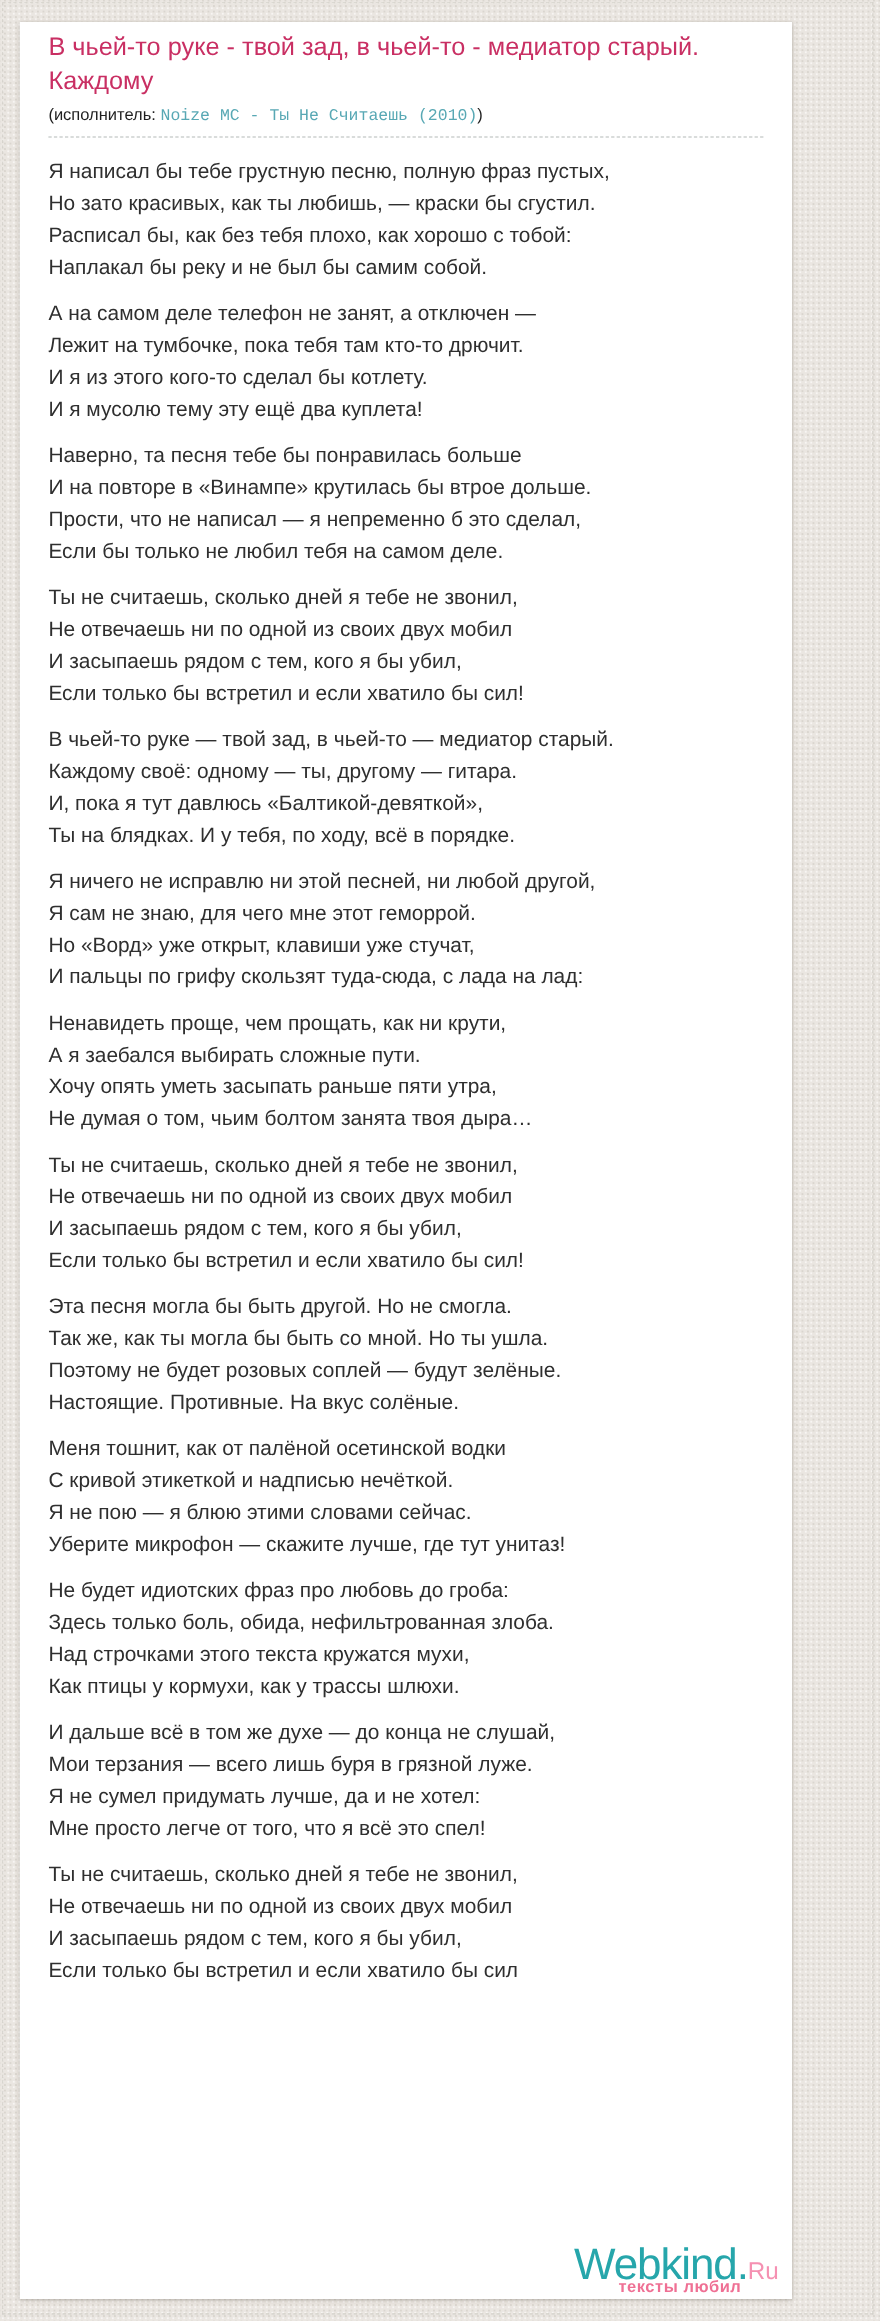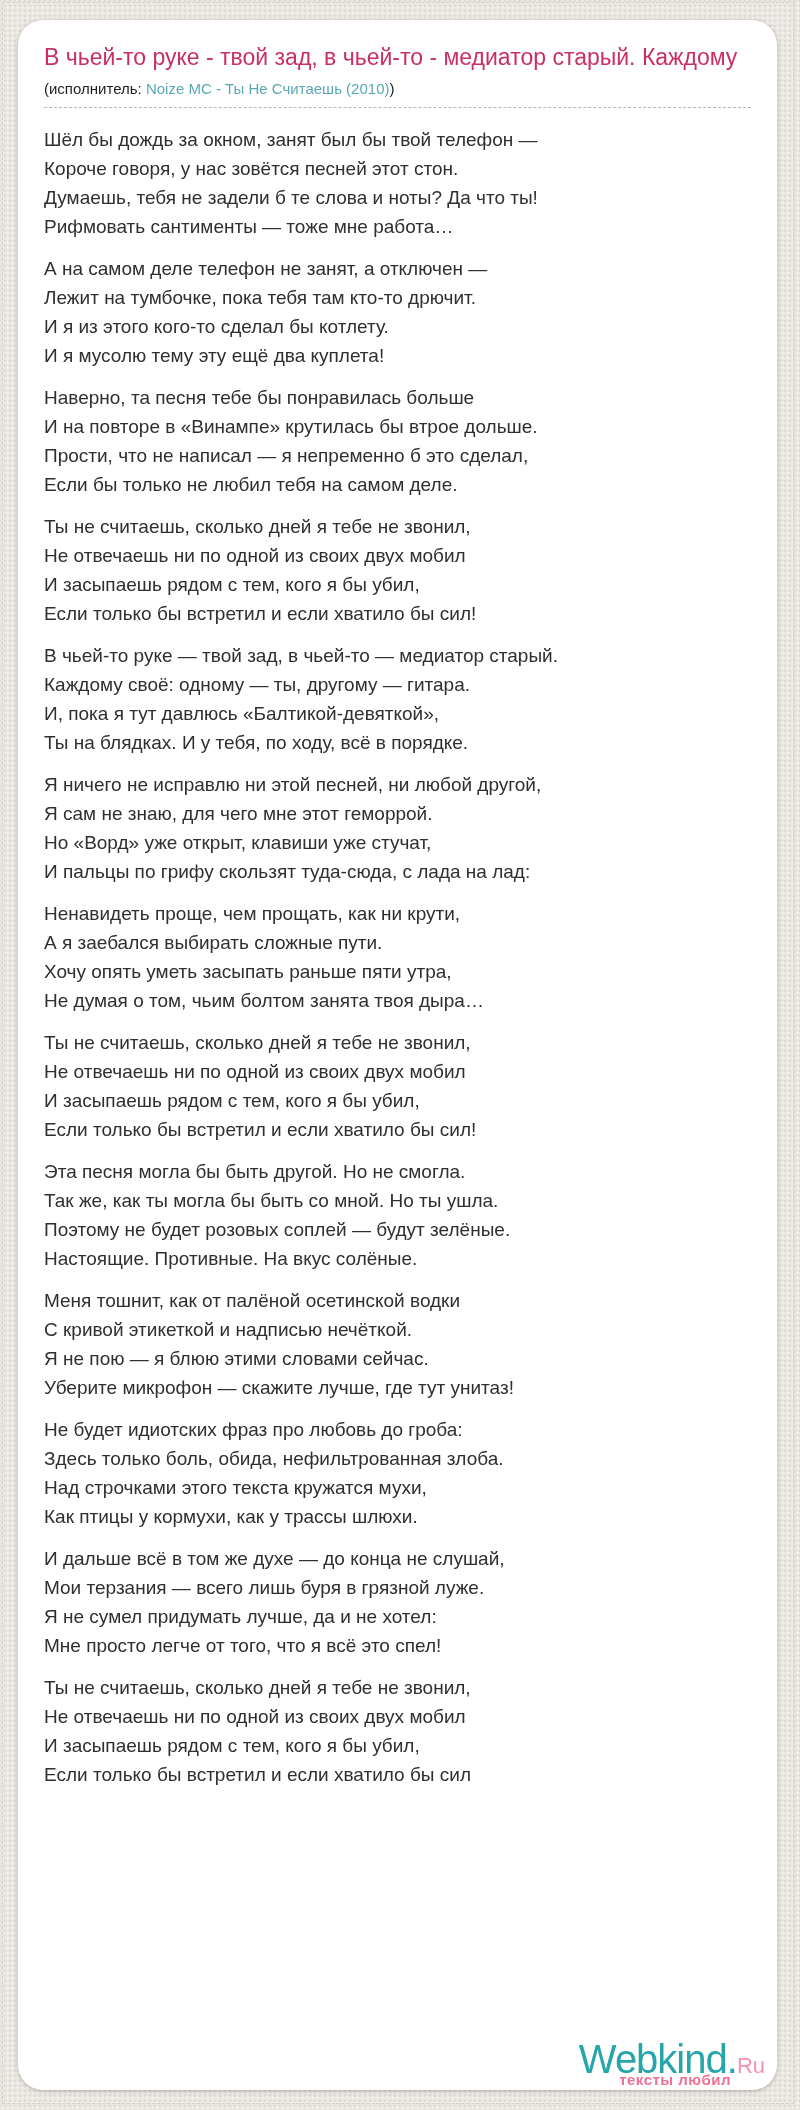--- a/index.html
+++ b/index.html
@@ -23,44 +23,44 @@
     position: absolute;
     left: 2px; top: 2px;
     width: 792px; height: 2102px;
     border: 1px dashed #d2cfc8;
     box-sizing: border-box;
     pointer-events: none;
   }
   .card {
     position: absolute;
     left: 18px; top: 20px;
-    width: 759px; height: 2070px;
+    width: 702px; height: 2070px;
     box-sizing: border-box;
     background: var(--card-background, #ffffff);
     box-shadow: 0 1px 4px rgba(110,104,94,0.45);
-    padding: 22px 26px 0 26px;
-    border-radius: 25px;
+    padding: 7px 26px 0 26px;
   }
   .title {
     margin: 0 0 7px 0;
     font-size: 23px;
     line-height: 31px;
     font-weight: 400;
     color: var(--title, #c92f63);
   }
   .artist-line {
     font-size: 15px;
     line-height: 18px;
     color: #1f1f1f;
     padding-bottom: 9px;
   }
   .artist-line a {
     color: var(--artist-link, #58a8b4);
     text-decoration: none;
     cursor: pointer;
+    font-family: Liberation Mono, monospace;
   }
   .divider {
     border-bottom: 1px dashed #b4b9b7;
     height: 0;
   }
   .lyrics {
     padding-top: 17px;
     font-size: 19px;
     line-height: 29px;
     color: var(--lyrics-text, #2f2f2f);
@@ -107,21 +107,21 @@
 <div class="card">
   <h1 class="title">В чьей-то руке - твой зад, в чьей-то - медиатор старый. Каждому</h1>
 
   <div class="artist-line"><span>(исполнитель:</span>
     <a href="#">Noize MC - Ты Не Считаешь (2010)</a><span>)</span>
   </div>
 
   <div class="divider"></div>
 
   <div class="lyrics">
-      <p>Шёл бы дождь за окном, занят был бы твой телефон —<br>Короче говоря, у нас зовётся песней этот стон.<br>Думаешь, тебя не задели б те слова и ноты? Да что ты!<br>Рифмовать сантименты — тоже мне работа…</p>
+      <p>Я написал бы тебе грустную песню, полную фраз пустых,<br>Но зато красивых, как ты любишь, — краски бы сгустил.<br>Расписал бы, как без тебя плохо, как хорошо с тобой:<br>Наплакал бы реку и не был бы самим собой.</p>
       <p>А на самом деле телефон не занят, а отключен —<br>Лежит на тумбочке, пока тебя там кто-то дрючит.<br>И я из этого кого-то сделал бы котлету.<br>И я мусолю тему эту ещё два куплета!</p>
       <p>Наверно, та песня тебе бы понравилась больше<br>И на повторе в «Винампе» крутилась бы втрое дольше.<br>Прости, что не написал — я непременно б это сделал,<br>Если бы только не любил тебя на самом деле.</p>
       <p>Ты не считаешь, сколько дней я тебе не звонил,<br>Не отвечаешь ни по одной из своих двух мобил<br>И засыпаешь рядом с тем, кого я бы убил,<br>Если только бы встретил и если хватило бы сил!</p>
       <p>В чьей-то руке — твой зад, в чьей-то — медиатор старый.<br>Каждому своё: одному — ты, другому — гитара.<br>И, пока я тут давлюсь «Балтикой-девяткой»,<br>Ты на блядках. И у тебя, по ходу, всё в порядке.</p>
       <p>Я ничего не исправлю ни этой песней, ни любой другой,<br>Я сам не знаю, для чего мне этот геморрой.<br>Но «Ворд» уже открыт, клавиши уже стучат,<br>И пальцы по грифу скользят туда-сюда, с лада на лад:</p>
       <p>Ненавидеть проще, чем прощать, как ни крути,<br>А я заебался выбирать сложные пути.<br>Хочу опять уметь засыпать раньше пяти утра,<br>Не думая о том, чьим болтом занята твоя дыра…</p>
       <p>Ты не считаешь, сколько дней я тебе не звонил,<br>Не отвечаешь ни по одной из своих двух мобил<br>И засыпаешь рядом с тем, кого я бы убил,<br>Если только бы встретил и если хватило бы сил!</p>
       <p>Эта песня могла бы быть другой. Но не смогла.<br>Так же, как ты могла бы быть со мной. Но ты ушла.<br>Поэтому не будет розовых соплей — будут зелёные.<br>Настоящие. Противные. На вкус солёные.</p>
       <p>Меня тошнит, как от палёной осетинской водки<br>С кривой этикеткой и надписью нечёткой.<br>Я не пою — я блюю этими словами сейчас.<br>Уберите микрофон — скажите лучше, где тут унитаз!</p>
       <p>Не будет идиотских фраз про любовь до гроба:<br>Здесь только боль, обида, нефильтрованная злоба.<br>Над строчками этого текста кружатся мухи,<br>Как птицы у кормухи, как у трассы шлюхи.</p>

